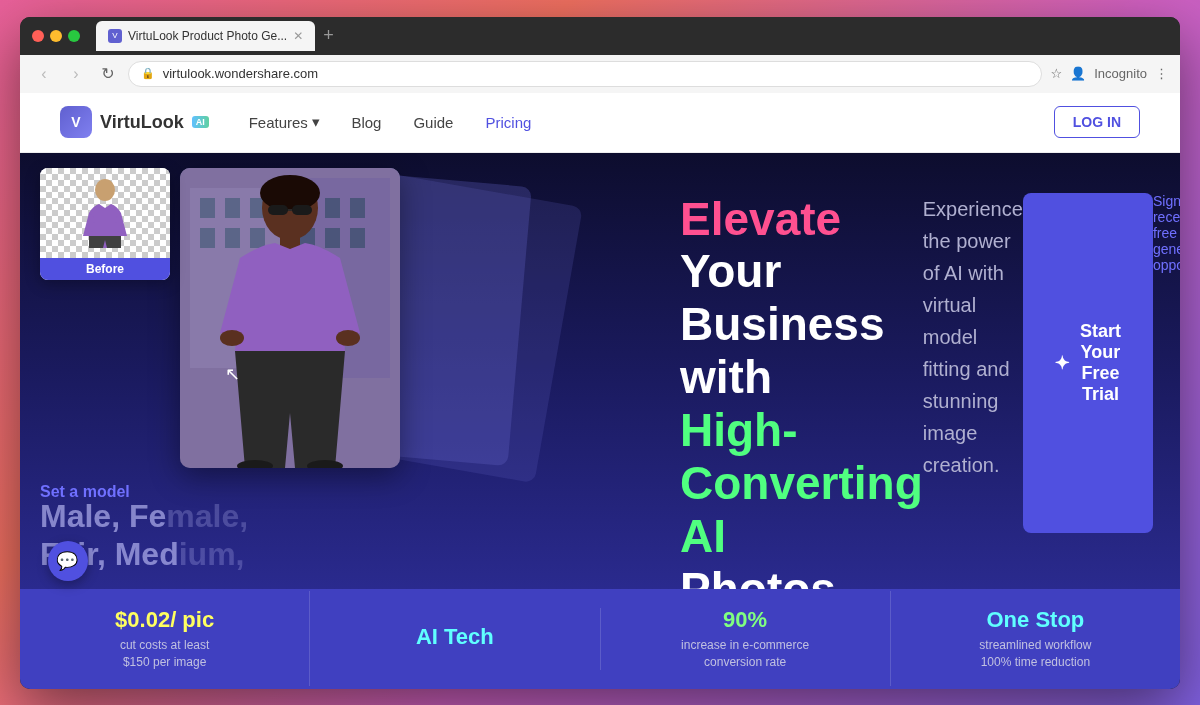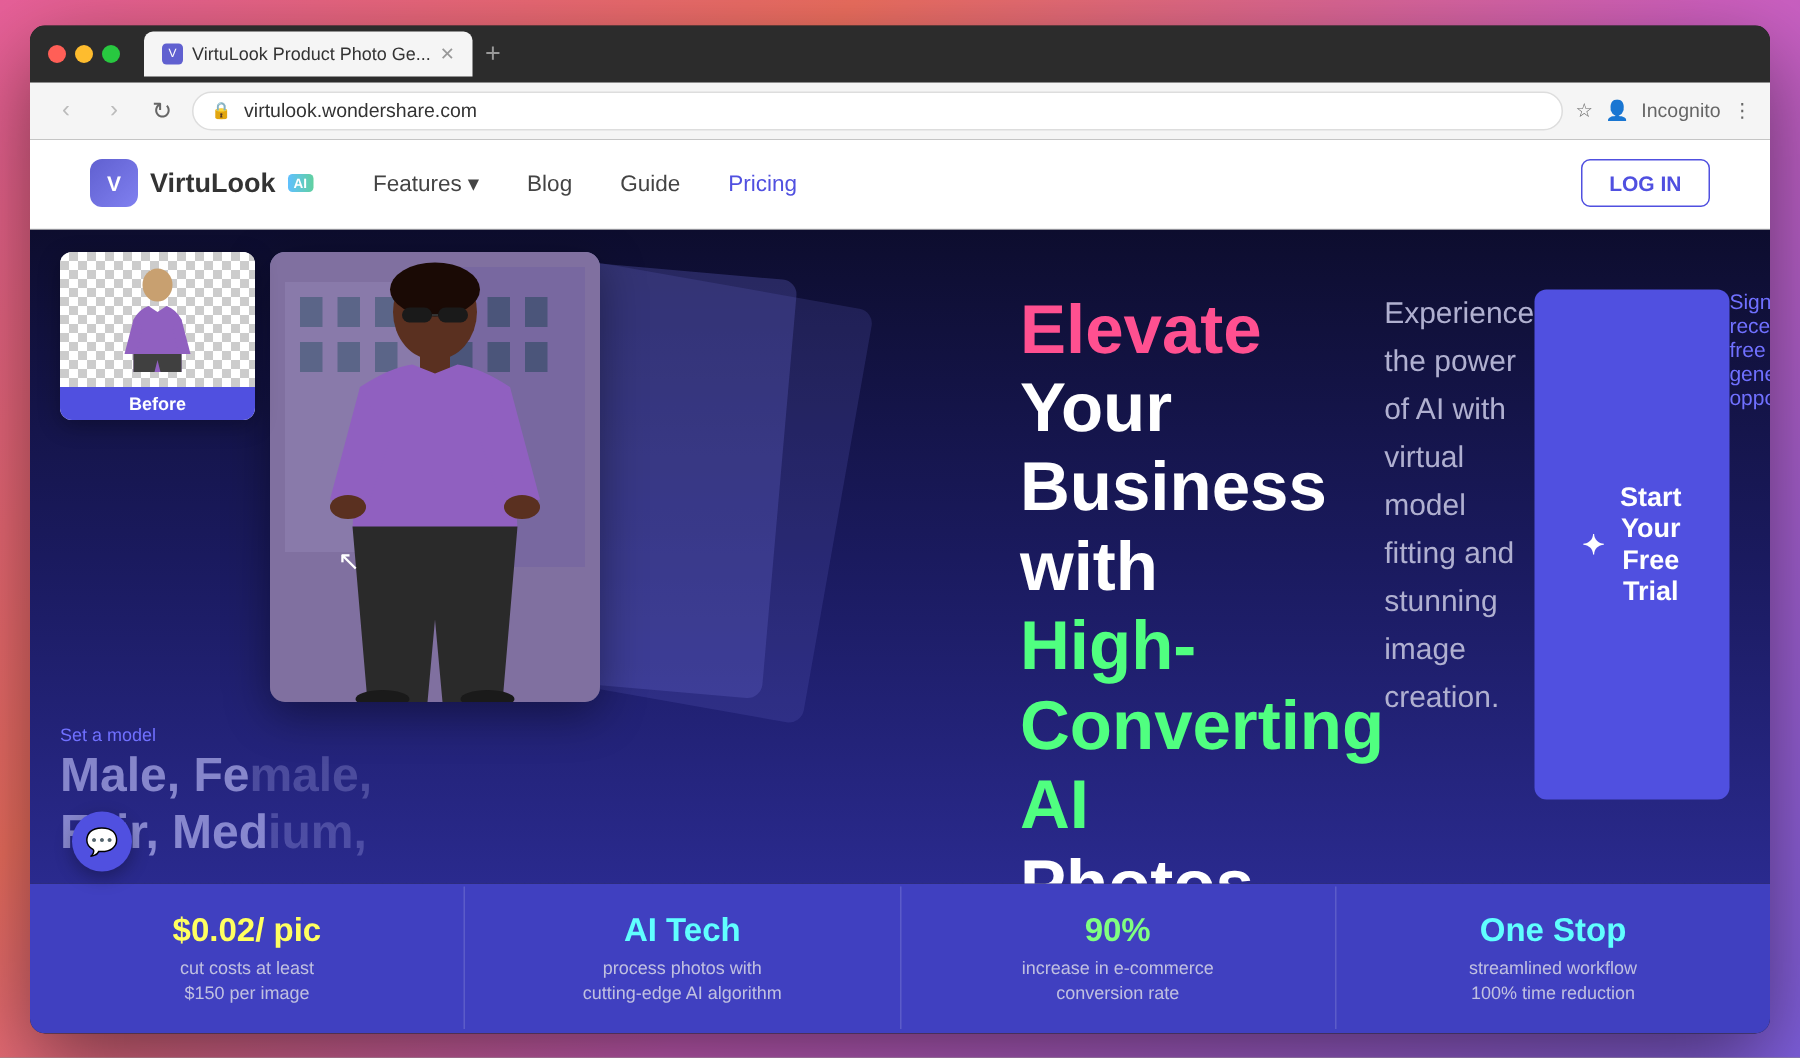--- a/index.html
+++ b/index.html
@@ -310,22 +310,22 @@
       transform: rotate(10deg);
       background: rgba(100,100,200,0.2);
     }
 
     
     .set-model-text {
       position: absolute;
       top: 330px;
       left: 20px;
       color: #7070ff;
-      font-size: 12px;
-      font-weight: 400;
+      font-size: 16px;
+      font-weight: 700;
       z-index: 15;
     }
     .model-options-text {
       position: absolute;
       top: 344px;
       left: 20px;
       z-index: 15;
     }
     .model-options-text .line {
       font-size: 32px;
@@ -607,24 +607,20 @@
     <div class="stats-bar">
       <div class="stat-item">
         <div class="stat-value yellow">$0.02/ pic</div>
         <div class="stat-desc">
           <span>cut costs at least</span><br>
           <span>$150 per image</span>
         </div>
       </div>
       <div class="stat-item">
         <div class="stat-value cyan">AI Tech</div>
-        <div class="stat-desc">
-          <span>process photos with</span><br>
-          <span>cutting-edge AI algorithm</span>
-        </div>
       </div>
       <div class="stat-item">
         <div class="stat-value">90%</div>
         <div class="stat-desc">
           <span>increase in e-commerce</span><br>
           <span>conversion rate</span>
         </div>
       </div>
       <div class="stat-item">
         <div class="stat-value cyan">One Stop</div>

